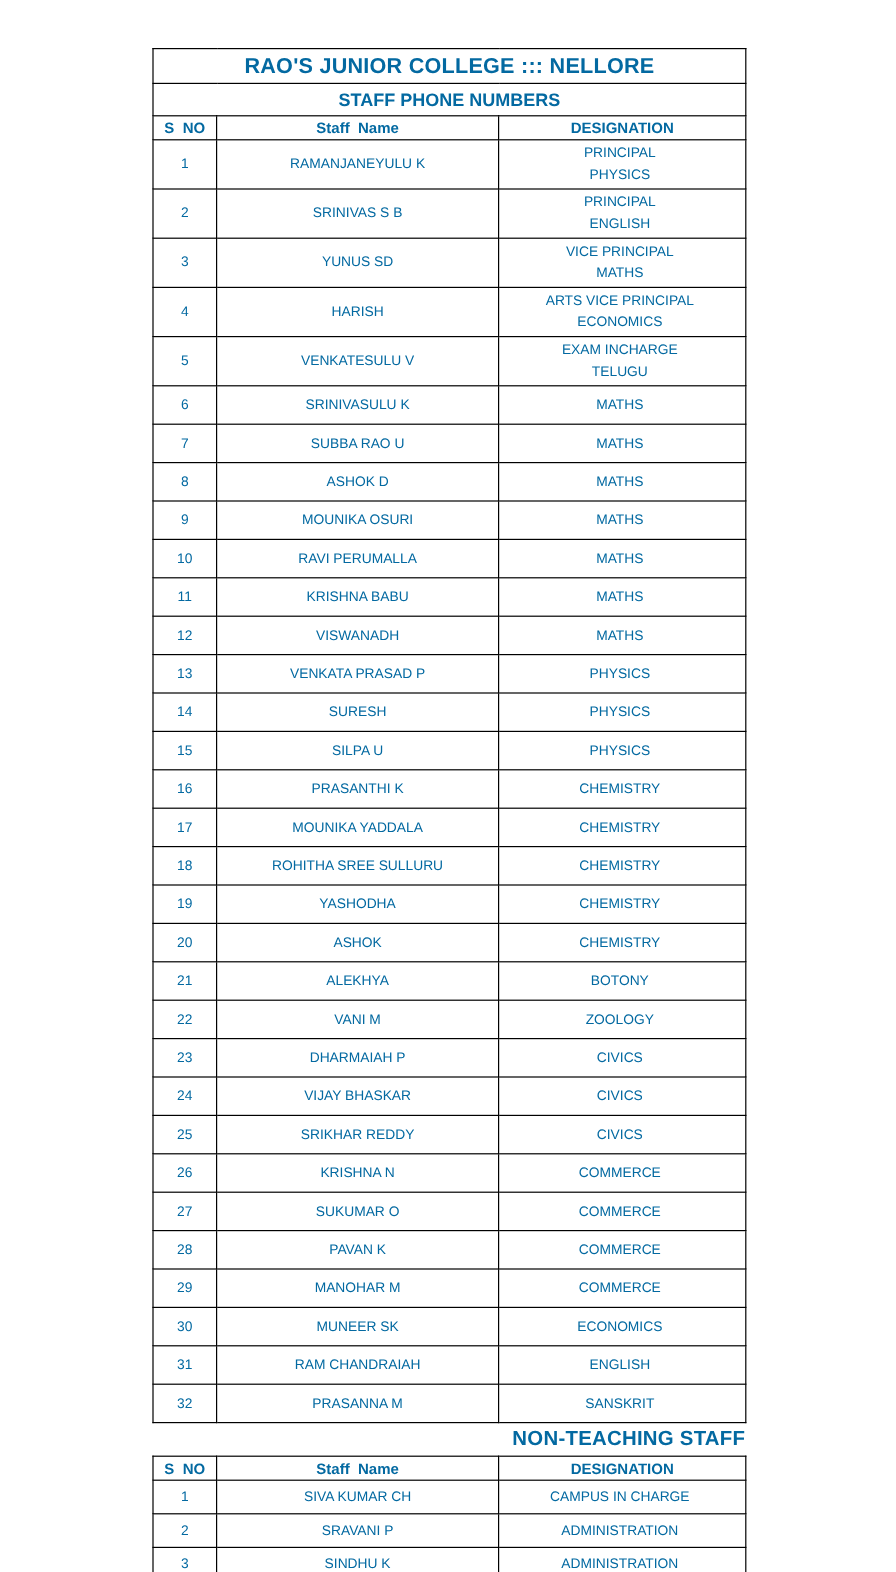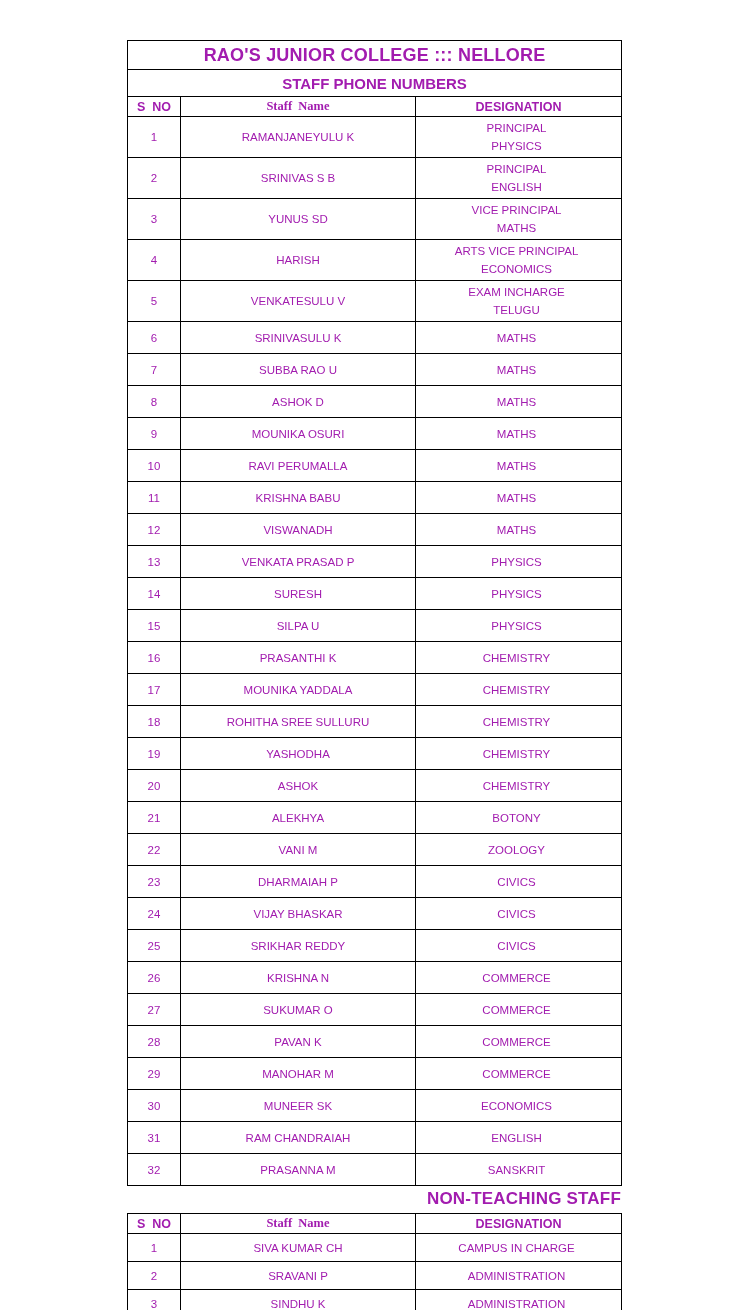--- a/index.html
+++ b/index.html
@@ -6,21 +6,21 @@
     margin: 0;
     padding: 0;
     background: #ffffff;
   }
   .page {
     position: relative;
     width: 679px;
     height: 1310px;
     background: #ffffff;
     font-family: "Liberation Sans", sans-serif;
-    color: #a21caf;
+    color: #0369a1;
     overflow: hidden;
   }
   .content {
     position: absolute;
     left: 127px;
     top: 40px;
     width: 494px;
   }
   table.tbl {
     border-collapse: collapse;
@@ -28,21 +28,21 @@
     table-layout: fixed;
   }
   table.tbl th, table.tbl td {
     border: 1px solid #000000;
     text-align: center;
     vertical-align: middle;
     padding: 0;
     overflow: hidden;
   }
   .col-sno   { width: 53px; margin-top: 43px; }
-  .col-name  { width: 235px; font-family: Liberation Serif, serif; }
+  .col-name  { width: 235px; }
   .col-desig { width: 206px; }
 
   tr.title-row th {
     height: 28px;
     font-size: 18px;
     font-weight: bold;
     letter-spacing: 0.2px;
   }
   tr.subtitle-row th {
     height: 26px;

